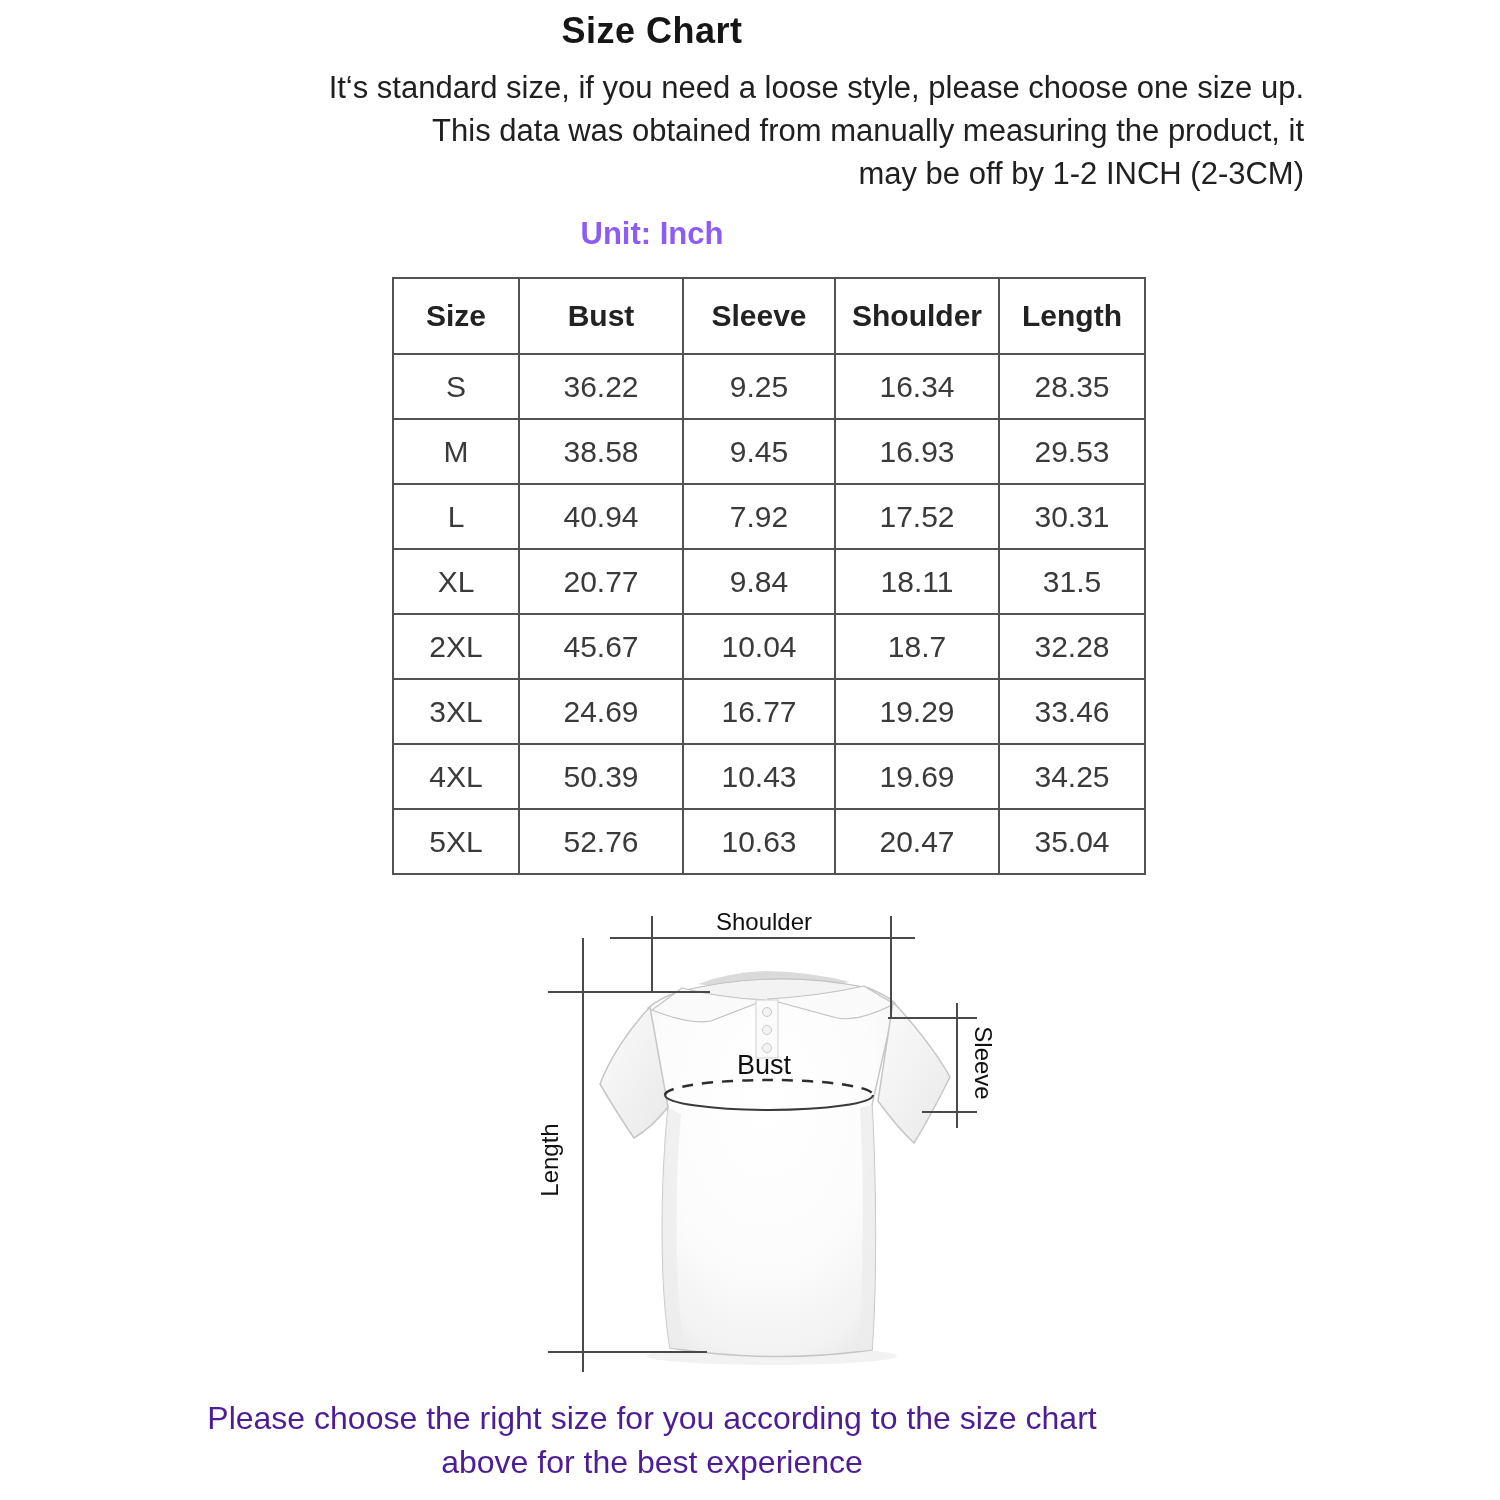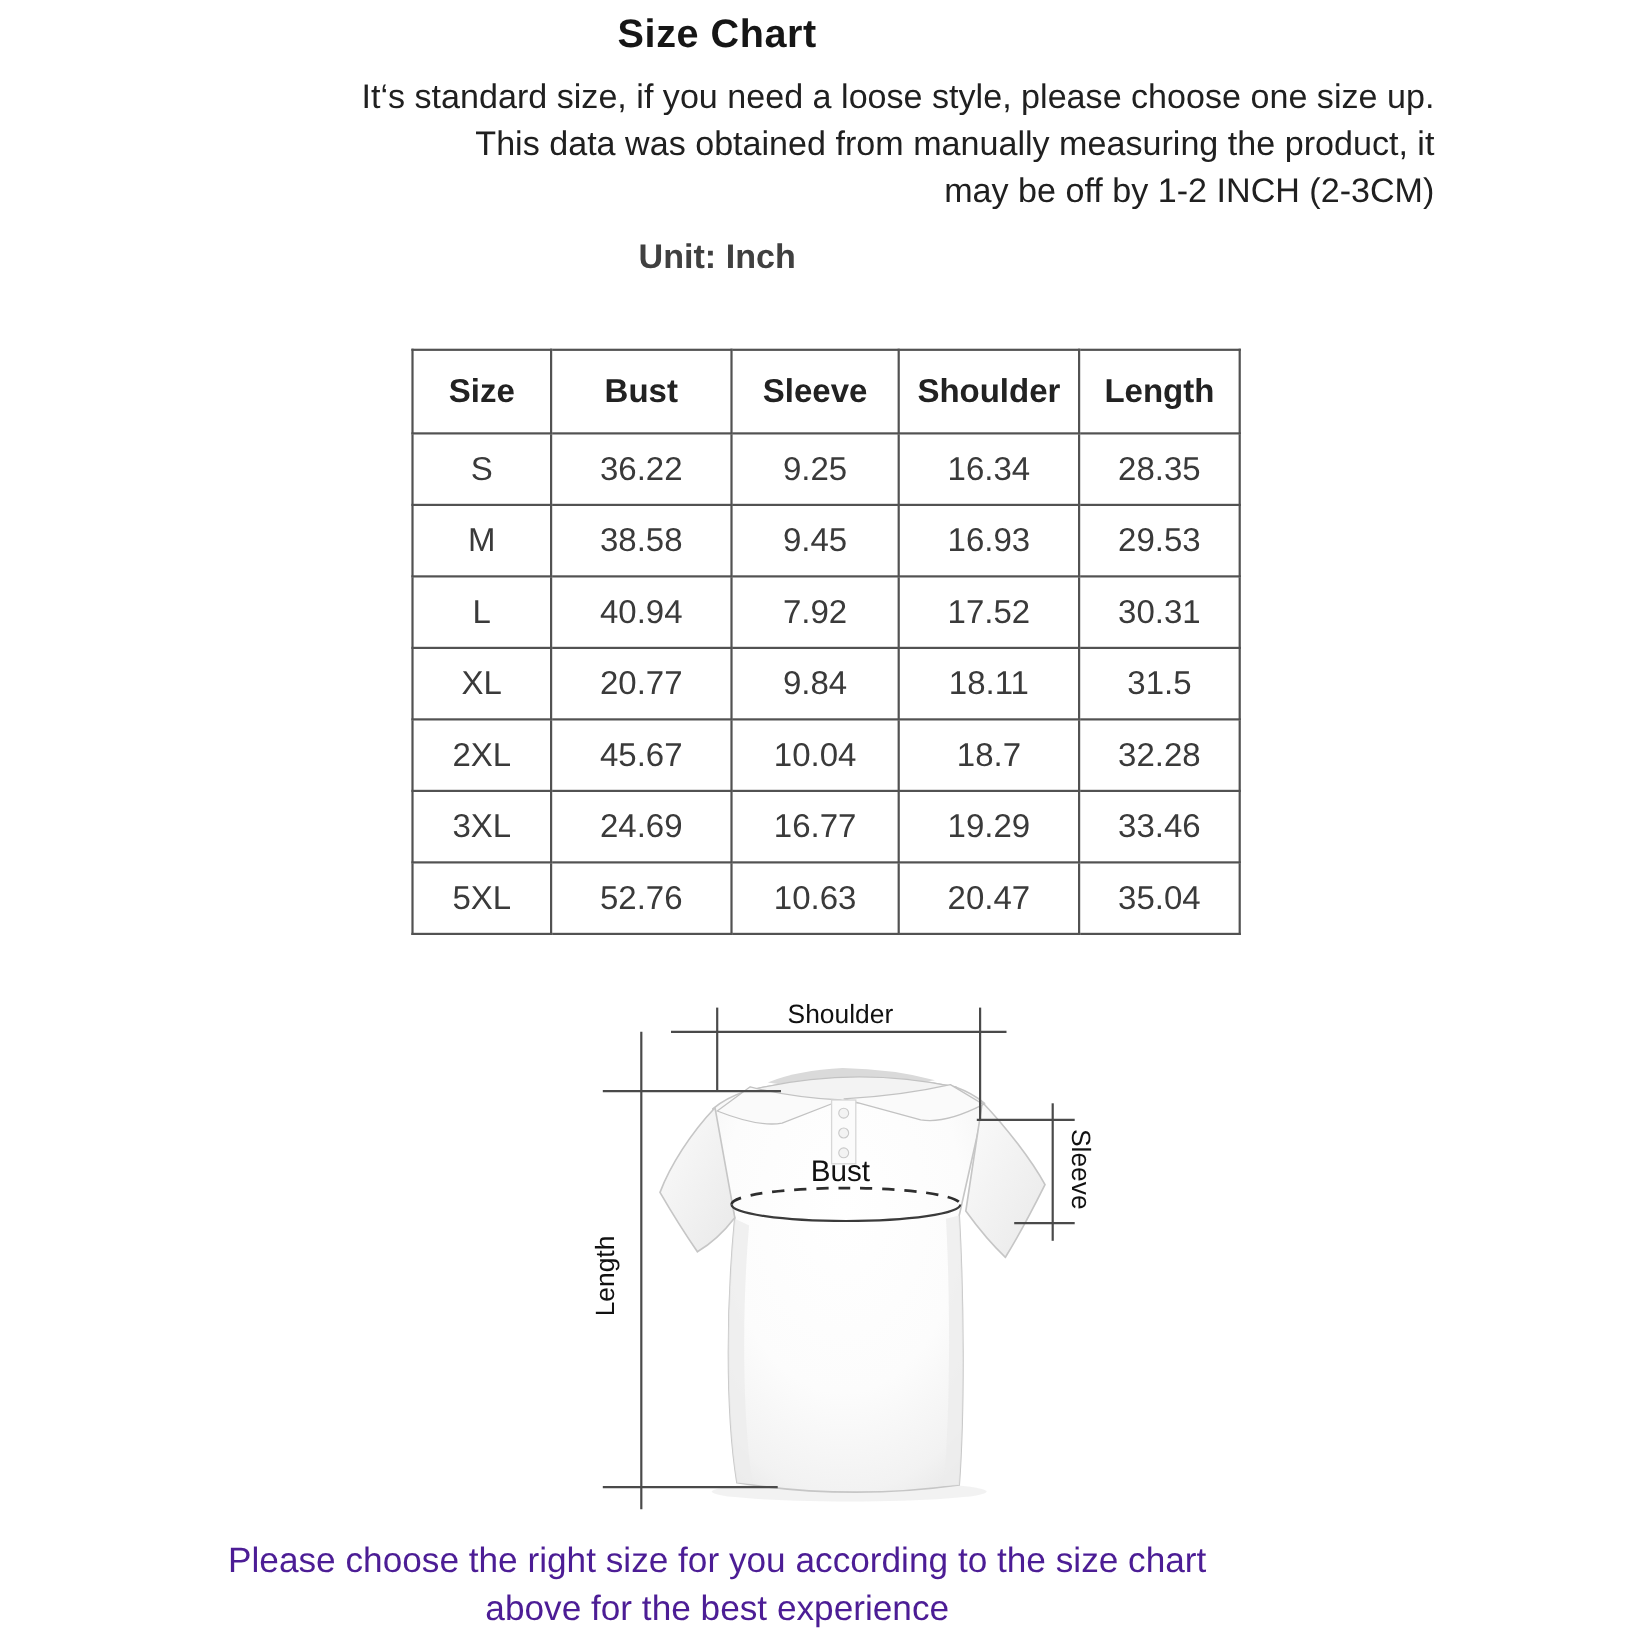--- a/index.html
+++ b/index.html
@@ -24,30 +24,29 @@
     top: 66px;
     font-size: 31px;
     line-height: 43px;
     color: #202020;
     text-align: right;
   }
   .unit-label {
     top: 216px;
     font-size: 31px;
     font-weight: 700;
-    color: #404040;
+    color: #8b5cf6;
   }
 
   table.size-table {
     position: absolute;
-    top: 277px; left: 374px;
+    top: 277px; left: 392px;
     width: 752px;
     border-collapse: collapse;
     table-layout: fixed;
-    margin-top: 40px;
   }
   .size-table th, .size-table td {
     border: 2px solid #525252;
     text-align: center;
     vertical-align: middle;
     padding: 0;
   }
   .size-table th {
     height: 74px;
     font-size: 30px;
@@ -143,20 +142,27 @@
       <td>10.04</td>
       <td>18.7</td>
       <td>32.28</td>
     </tr>
     <tr>
       <td>3XL</td>
       <td>24.69</td>
       <td>16.77</td>
       <td>19.29</td>
       <td>33.46</td>
+    </tr>
+    <tr>
+      <td>4XL</td>
+      <td>50.39</td>
+      <td>10.43</td>
+      <td>19.69</td>
+      <td>34.25</td>
     </tr>
     <tr>
       <td>5XL</td>
       <td>52.76</td>
       <td>10.63</td>
       <td>20.47</td>
       <td>35.04</td>
     </tr>
   </tbody>
 </table>

